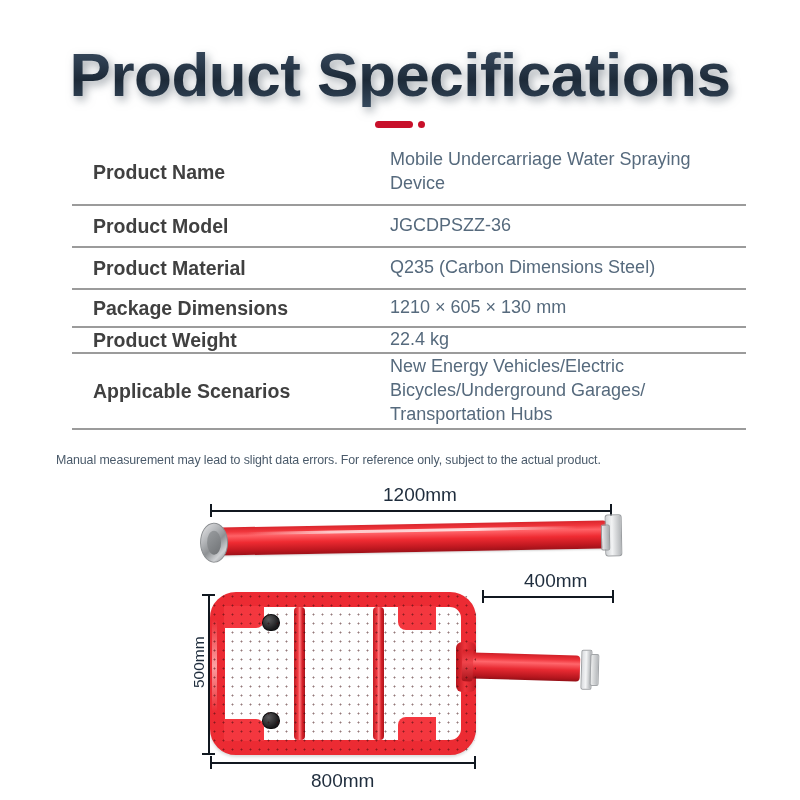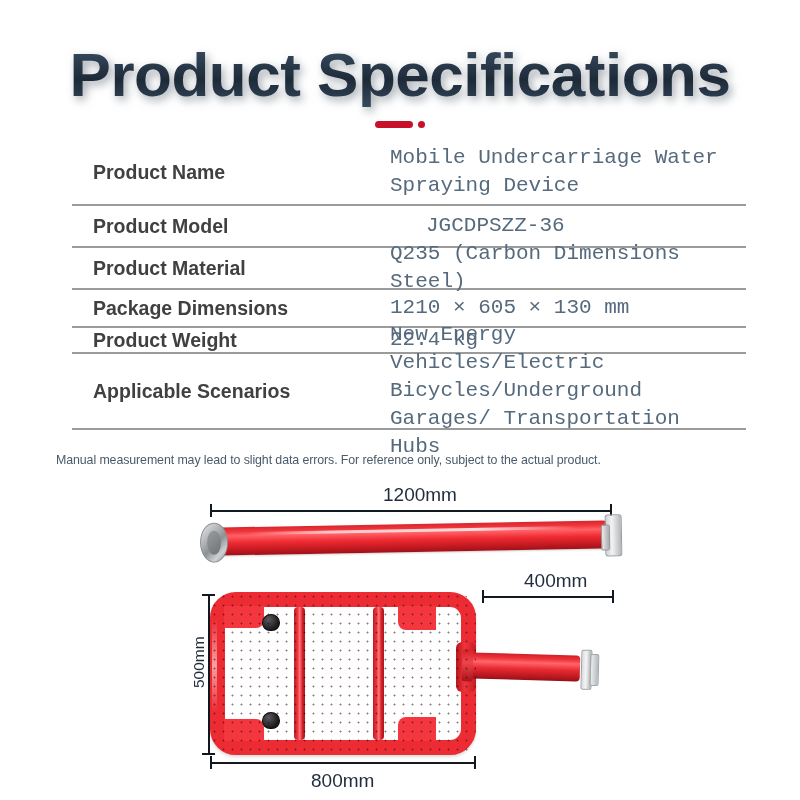--- a/index.html
+++ b/index.html
@@ -32,24 +32,24 @@
   .spec-table{position:absolute;left:72px;top:140px;width:674px;}
   .spec-row{display:flex;align-items:center;border-top:2px solid #9b9b9b;box-sizing:border-box;}
   .spec-row:first-child{border-top:none;}
   .spec-row.last{border-bottom:2px solid #9b9b9b;}
   .spec-label{
     width:318px;box-sizing:border-box;padding-left:21px;padding-right:8px;
     font-size:19.5px;font-weight:bold;color:#404040;line-height:1.25;
   }
   .spec-value{
     flex:1;box-sizing:border-box;padding-right:6px;
-    font-size:21px;color:#566a7d;line-height:1.33;font-family:Liberation Mono, monospace;
+    font-size:18px;color:#566a7d;line-height:1.33;
   }
   .r1{height:64px;}
-  .r2{height:42px;gap:36px;}
+  .r2{height:42px;}
   .r3{height:42px;}
   .r4{height:38px;}
   .r5{height:26px;}
   .r6{height:78px;}
 
   .disclaimer{
     position:absolute;left:56px;top:453px;width:700px;
     font-size:12.4px;color:#4a5a6a;letter-spacing:-0.1px;
   }
 

